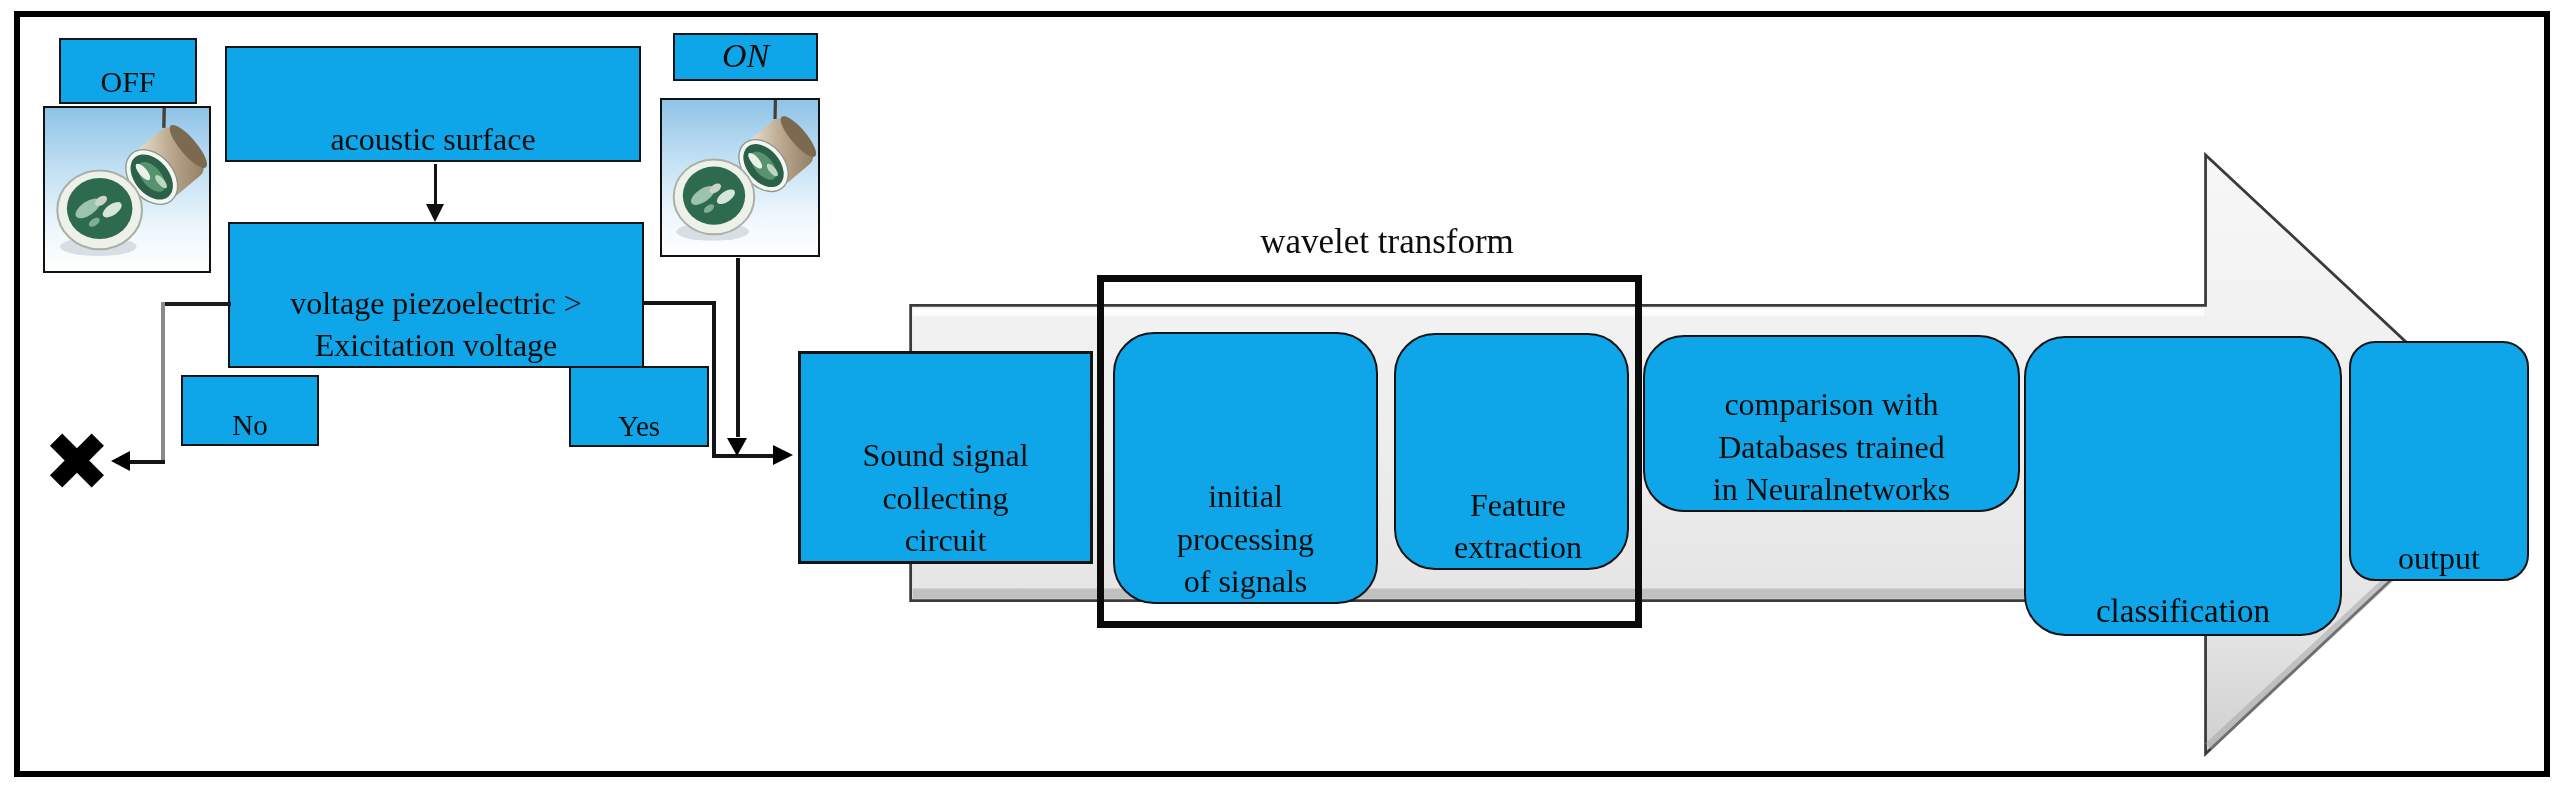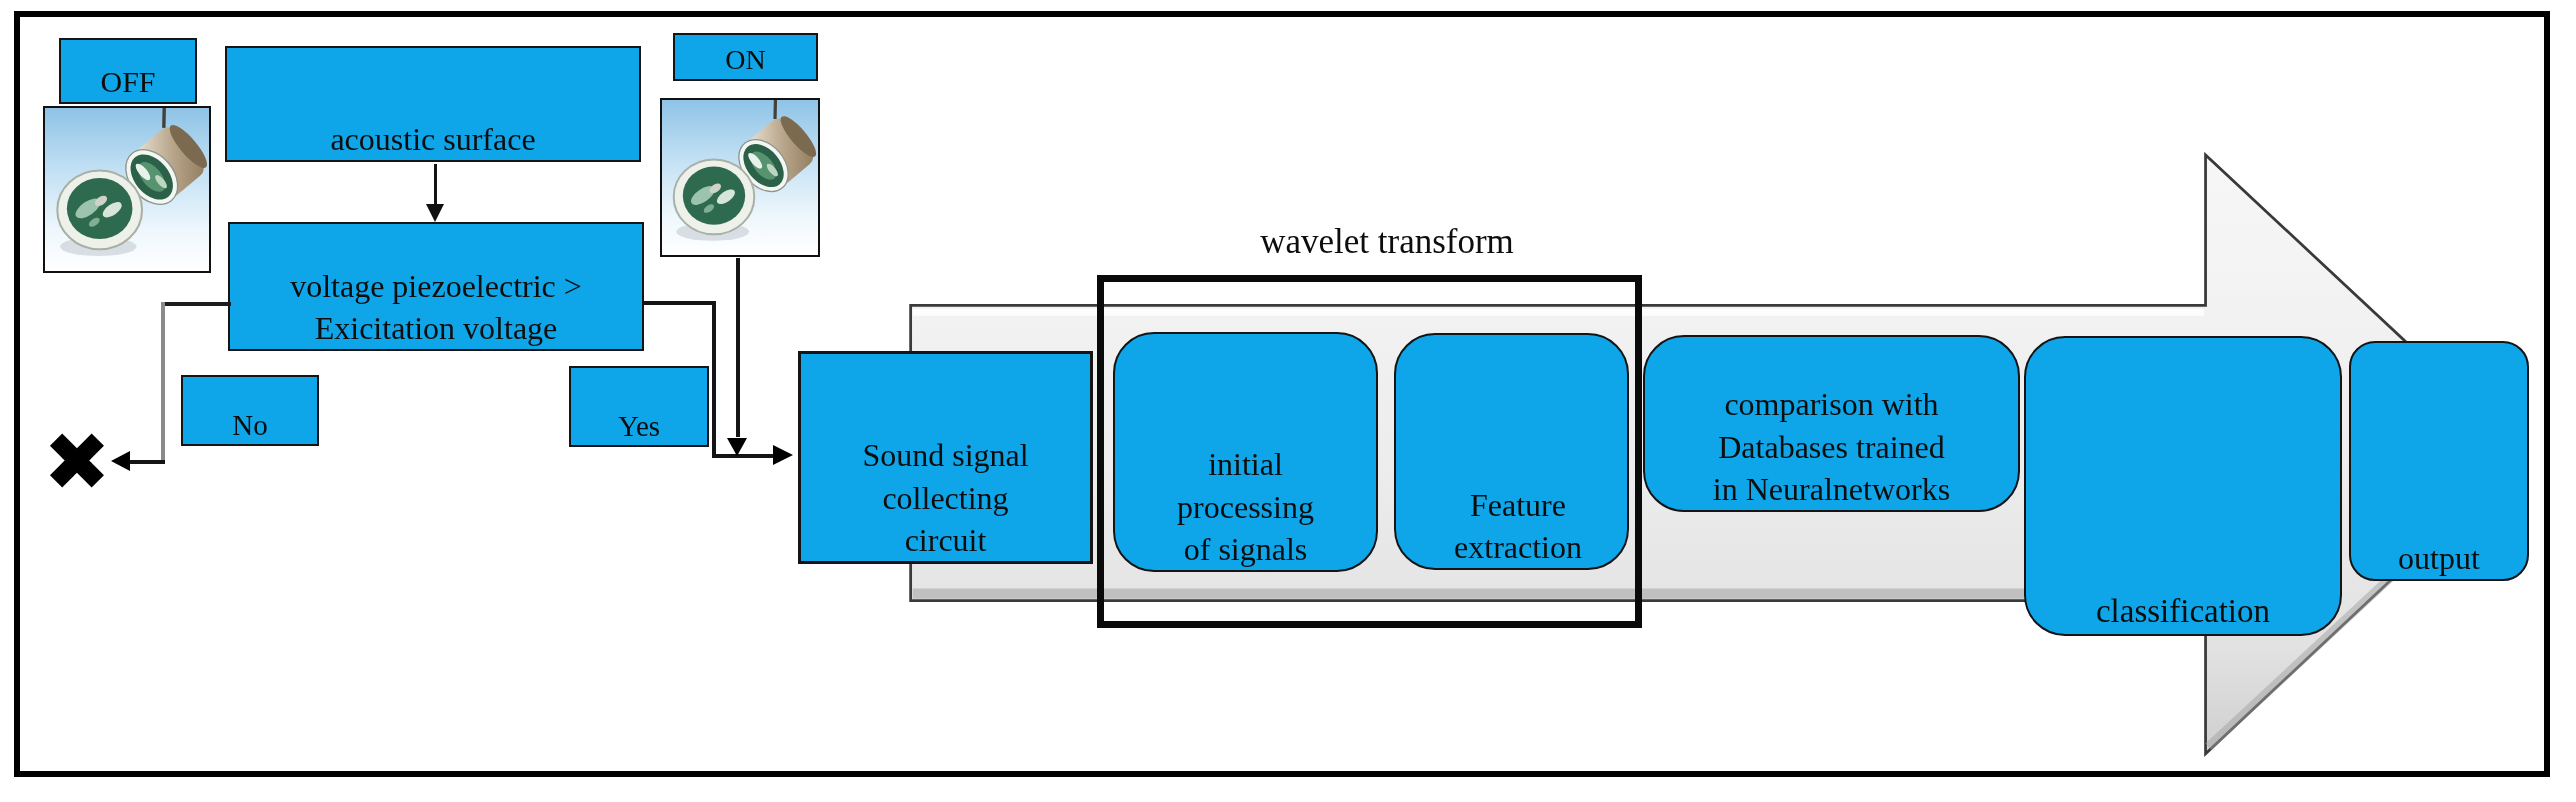--- a/index.html
+++ b/index.html
@@ -88,39 +88,39 @@
       </g>
     </svg>
   </div>
 
   <div class="fbox" style="left:225px;top:46px;width:416px;height:116px;font-size:32px;">
     <span>acoustic surface</span>
   </div>
   <div class="line" style="left:434px;top:164px;width:2.8px;height:41px;"></div>
   <div class="tri" style="left:426px;top:204px;border-left:9.7px solid transparent;border-right:9.7px solid transparent;border-top:18.6px solid #111;"></div>
 
-  <div class="fbox" style="left:228px;top:222px;width:416px;height:129px;font-size:32px;">
+  <div class="fbox" style="left:228px;top:222px;width:416px;height:146px;font-size:32px;">
     <span>voltage piezoelectric &gt;</span>
     <span>Exicitation voltage</span>
   </div>
 
   <div class="fbox" style="left:181px;top:375px;width:138px;height:71px;font-size:29px;">
     <span>No</span>
   </div>
   <div class="fbox" style="left:569px;top:366px;width:140px;height:81px;font-size:29px;">
     <span>Yes</span>
   </div>
 
   <div class="line" style="left:161px;top:302px;width:70px;height:3.5px;background:#1c1c1c;"></div>
   <div class="line" style="left:161px;top:302px;width:3.5px;height:160px;background:#8a8a8a;"></div>
   <div class="line" style="left:130px;top:460px;width:35px;height:3.5px;"></div>
   <div class="tri" style="left:111px;top:451px;border-top:10.4px solid transparent;border-bottom:10.4px solid transparent;border-right:19.3px solid #000;"></div>
   <div class="xmark" style="left:43px;top:422px;font-size:81px;">✖</div>
 
-  <div class="fbox" style="left:673px;top:33px;width:145px;height:48px;font-size:28px;">
+  <div class="fbox" style="left:673px;top:33px;width:145px;height:48px;font-size:34px;font-style:italic;">
     <span>ON</span>
   </div>
 
   <div class="micimg" style="left:660px;top:98px;width:160px;height:159px;">
     <svg viewBox="0 0 240 240" preserveAspectRatio="none">
       <defs>
         <linearGradient id="micbg2" x1="0" y1="0" x2="0" y2="1">
           <stop offset="0" stop-color="#8fc3e6"></stop>
             <stop offset="0.38" stop-color="#c2e0f4"></stop>
           <stop offset="0.75" stop-color="#eef7fc"></stop>
@@ -162,21 +162,21 @@
   <div class="tri" style="left:773px;top:445px;border-top:10.4px solid transparent;border-bottom:10.4px solid transparent;border-left:20px solid #000;"></div>
   <div class="line" style="left:736px;top:258px;width:3.5px;height:179px;"></div>
   <div class="tri" style="left:727px;top:438px;border-left:10.4px solid transparent;border-right:10.4px solid transparent;border-top:18.6px solid #000;"></div>
 
   <div class="fbox" style="left:798px;top:351px;width:295px;height:213px;border-width:3.5px;font-size:32px;">
     <span>Sound signal</span>
     <span>collecting</span>
     <span>circuit</span>
   </div>
 
-  <div class="fbox rounded" style="left:1113px;top:332px;width:265px;height:240px;font-size:32px;">
+  <div class="fbox rounded" style="left:1113px;top:332px;width:265px;height:272px;font-size:32px;">
     <span>initial</span>
     <span>processing</span>
     <span>of signals</span>
   </div>
 
   <div class="fbox rounded" style="left:1394px;top:333px;width:235px;height:237px;font-size:32px;padding-left:13px;">
     <span>Feature</span>
     <span>extraction</span>
   </div>
 

